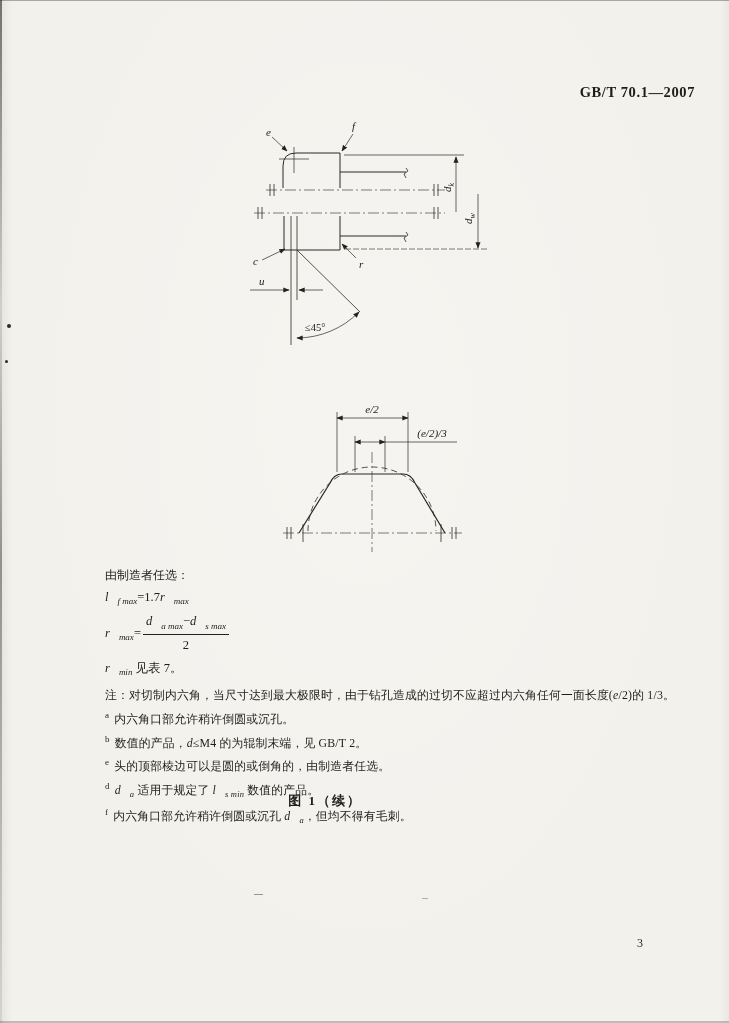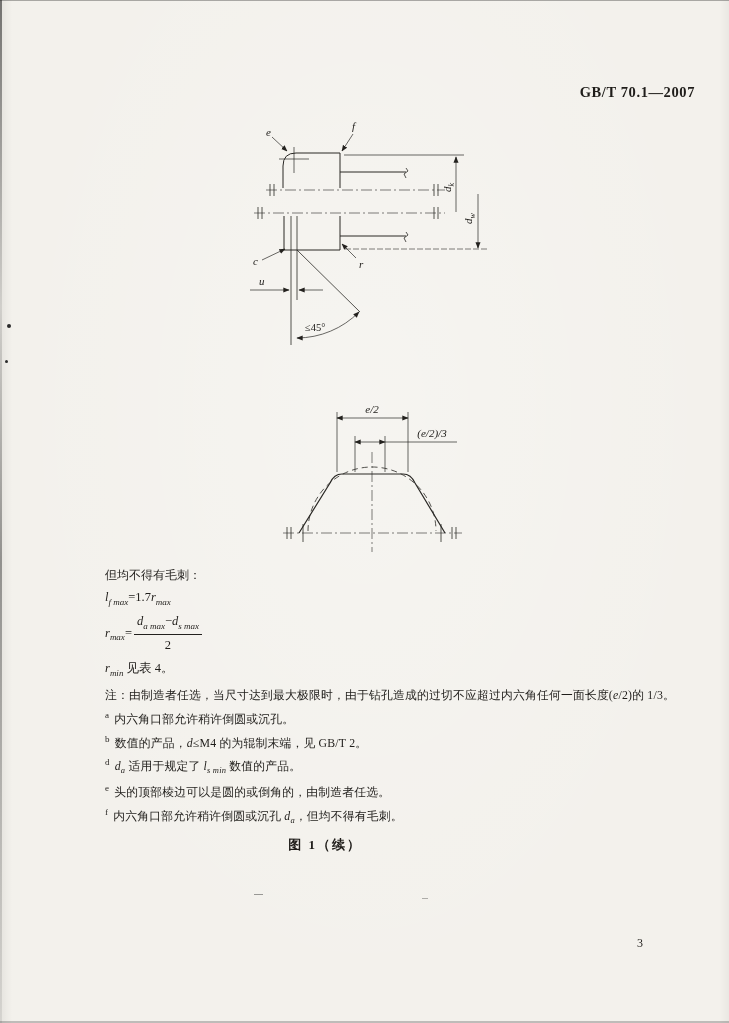--- a/index.html
+++ b/index.html
@@ -24,29 +24,29 @@
   .header{
     position:absolute;top:84px;right:34px;
     font-weight:bold;font-size:14.5px;letter-spacing:.6px;
     font-family:"Liberation Serif","DejaVu Serif",serif;
   }
   .pagenum{position:absolute;top:936px;left:637px;font-size:12px;}
   svg text{font-family:"Liberation Serif","DejaVu Serif",serif;fill:#23211e;}
   .drawing{position:absolute;}
   .textblock{position:absolute;left:105px;top:566px;width:545px;font-size:12px;line-height:1.55;}
   .it{font-style:italic;font-family:"Liberation Serif","DejaVu Serif",serif;}
-  sub{font-size:.72em;}
+  sub{font-size:.72em;margin-left:9px;}
   .formula{font-size:12.5px;margin:3px 0 2px 0;}
   .frac{display:inline-block;vertical-align:middle;text-align:center;margin:0 2px;}
   .frac .num{display:block;border-bottom:1px solid #23211e;padding:0 3px 1px 3px;}
   .frac .den{display:block;padding-top:1px;}
   .noteline{font-size:11.8px;letter-spacing:.2px;margin-top:6px;white-space:nowrap;}
   .fn{font-size:11.8px;letter-spacing:.2px;margin-top:4.5px;}
   .fn .sup{font-size:9px;vertical-align:super;margin-right:5px;}
-  .caption{position:absolute;left:0;top:836px;width:650px;text-align:center;
+  .caption{position:absolute;left:0;top:792px;width:650px;text-align:center;
     font-weight:bold;font-size:13px;letter-spacing:2px;}
 </style>
 </head>
 <body>
 
 <div class="page">
 
   <div class="edge-left"></div>
   <div class="edge-top"></div>
   <div class="edge-bottom"></div>
@@ -137,42 +137,42 @@
       <path d="M337,418 L408,418" stroke-width=".7" marker-start="url(#arr)" marker-end="url(#arr)"></path>
 
       <path d="M355,442 L385,442" stroke-width=".7" marker-start="url(#arr)" marker-end="url(#arr)"></path>
       <path d="M385,442 L457,442" stroke-width=".7"></path>
     </g>
     <text x="372" y="413" text-anchor="middle" font-size="11" font-style="italic">e/2</text>
     <text x="432" y="437" text-anchor="middle" font-size="11" font-style="italic">(e/2)/3</text>
   </svg>
 
   <div class="textblock">
-    <div style="font-size:12px;">但均不得有毛刺：</div>
+    <div style="font-size:12px;">由制造者任选：</div>
 
     <div class="formula">
       <span class="it">l</span><sub class="it">f max</sub><span>=1.7</span><span class="it">r</span><sub class="it">max</sub>
     </div>
 
     <div class="formula">
       <span class="it">r</span><sub class="it">max</sub><span>=</span><span class="frac"><span class="num"><span class="it">d</span><sub class="it">a max</sub><span>−</span><span class="it">d</span><sub class="it">s max</sub></span><span class="den">2</span></span>
     </div>
 
     <div class="formula">
-      <span class="it">r</span><sub class="it">min</sub><span> 见表 4。</span>
+      <span class="it">r</span><sub class="it">min</sub><span> 见表 7。</span>
     </div>
 
     <div class="noteline">
-      <span>注：</span><span><span>由制造者任选，当尺寸达到最大极限时，由于钻孔造成的过切不应超过内六角任何一面长度(</span><span class="it">e</span><span>/2)的 1/3。</span></span>
+      <span>注：</span><span><span>对切制内六角，当尺寸达到最大极限时，由于钻孔造成的过切不应超过内六角任何一面长度(</span><span class="it">e</span><span>/2)的 1/3。</span></span>
     </div>
 
     <div class="fn"><span class="sup">a</span><span><span>内六角口部允许稍许倒圆或沉孔。</span></span></div>
     <div class="fn"><span class="sup">b</span><span><span>数值的产品，</span><span class="it">d</span><span>≤M4 的为辊制末端，见 GB/T 2。</span></span></div>
+    <div class="fn"><span class="sup">e</span><span><span>头的顶部棱边可以是圆的或倒角的，由制造者任选。</span></span></div>
     <div class="fn"><span class="sup">d</span><span><span class="it">d</span><sub class="it">a</sub><span> 适用于规定了 </span><span class="it">l</span><sub class="it">s min</sub><span> 数值的产品。</span></span></div>
-    <div class="fn"><span class="sup">e</span><span><span>头的顶部棱边可以是圆的或倒角的，由制造者任选。</span></span></div>
     <div class="fn"><span class="sup">f</span><span><span>内六角口部允许稍许倒圆或沉孔 </span><span class="it">d</span><sub class="it">a</sub><span>，但均不得有毛刺。</span></span></div>
   </div>
 
   <div class="caption">图 1（续）</div>
 
   <div class="pagenum">3</div>
 
 </div>
 
 </body></html>

